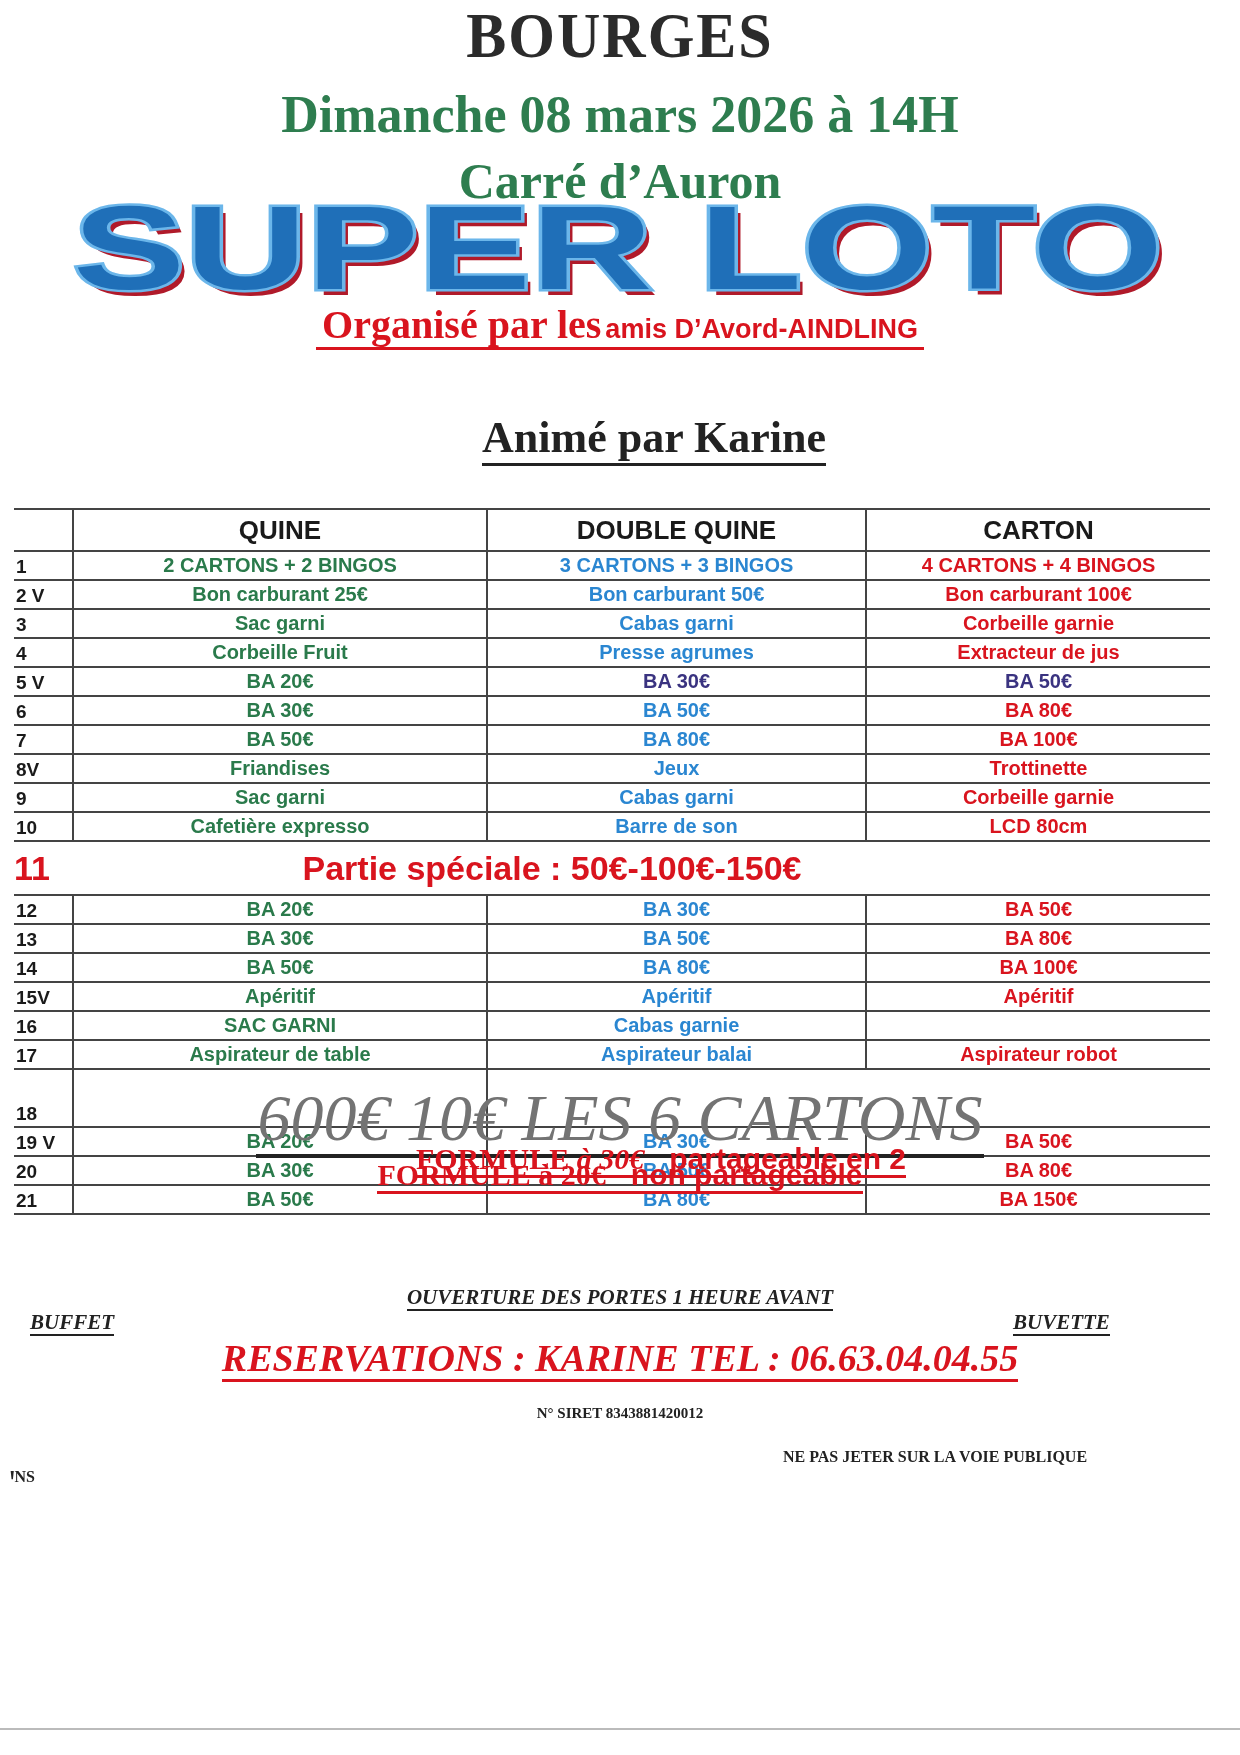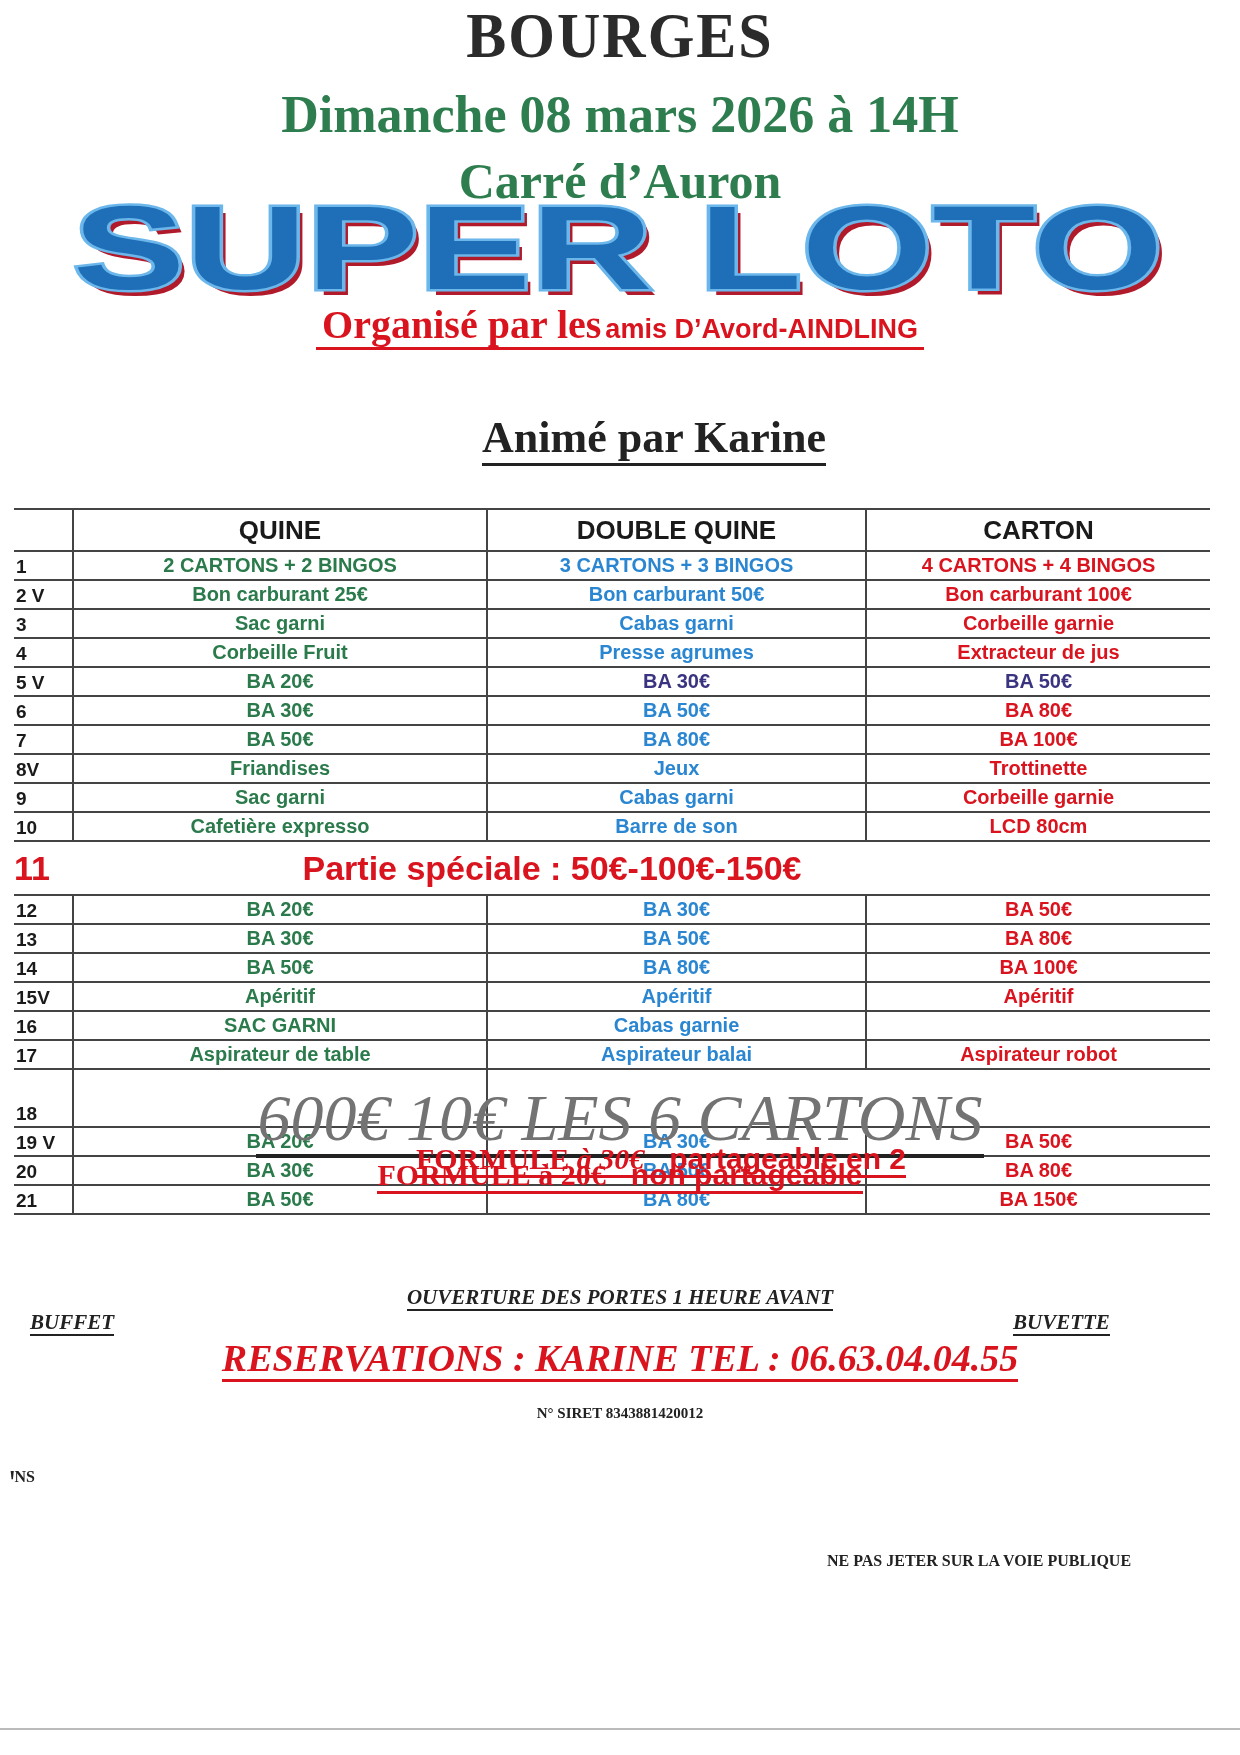--- a/index.html
+++ b/index.html
@@ -49,21 +49,21 @@
     .f2 { top: 1142px; margin-left: 41px; }
 
     .doors { top: 1285px; font-family: "Liberation Serif", serif; font-style: italic; font-weight: bold; font-size: 21px; color: #222; }
     .doors span, .buffet span, .buvette span { border-bottom: 2px solid #222; }
     .buffet { top: 1310px; left: 30px; font-family: "Liberation Serif", serif; font-style: italic; font-weight: bold; font-size: 21px; color: #222; }
     .buvette { top: 1310px; left: 1013px; font-family: "Liberation Serif", serif; font-style: italic; font-weight: bold; font-size: 21px; color: #222; }
     .resa { top: 1336px; font-family: "Liberation Serif", serif; font-style: italic; font-weight: bold; font-size: 38px; color: #d9141e; }
     .resa span { border-bottom: 3px solid #d9141e; }
     .siret { top: 1405px; font-family: "Liberation Serif", serif; font-weight: bold; font-size: 15px; color: #222; }
     .cut { top: 1468px; left: 10px; font-family: "Liberation Serif", serif; font-weight: bold; font-size: 16px; color: #222; }
-    .litter { top: 1552px; left: 783px; font-family: "Liberation Serif", serif; font-weight: bold; font-size: 16px; color: #222; margin-left: 44px; }
+    .litter { top: 1448px; left: 783px; font-family: "Liberation Serif", serif; font-weight: bold; font-size: 16px; color: #222; }
     .bottom-rule { top: 1728px; left: 0; width: 1240px; height: 2px; background: #bbb; }
   </style>
 </head>
 <body>
 
 <div class="abs center city">BOURGES</div>
 <div class="abs center date">Dimanche 08 mars 2026 à 14H</div>
 <div class="abs center venue">Carré d’Auron</div>
 
 <div class="abs super-loto">

